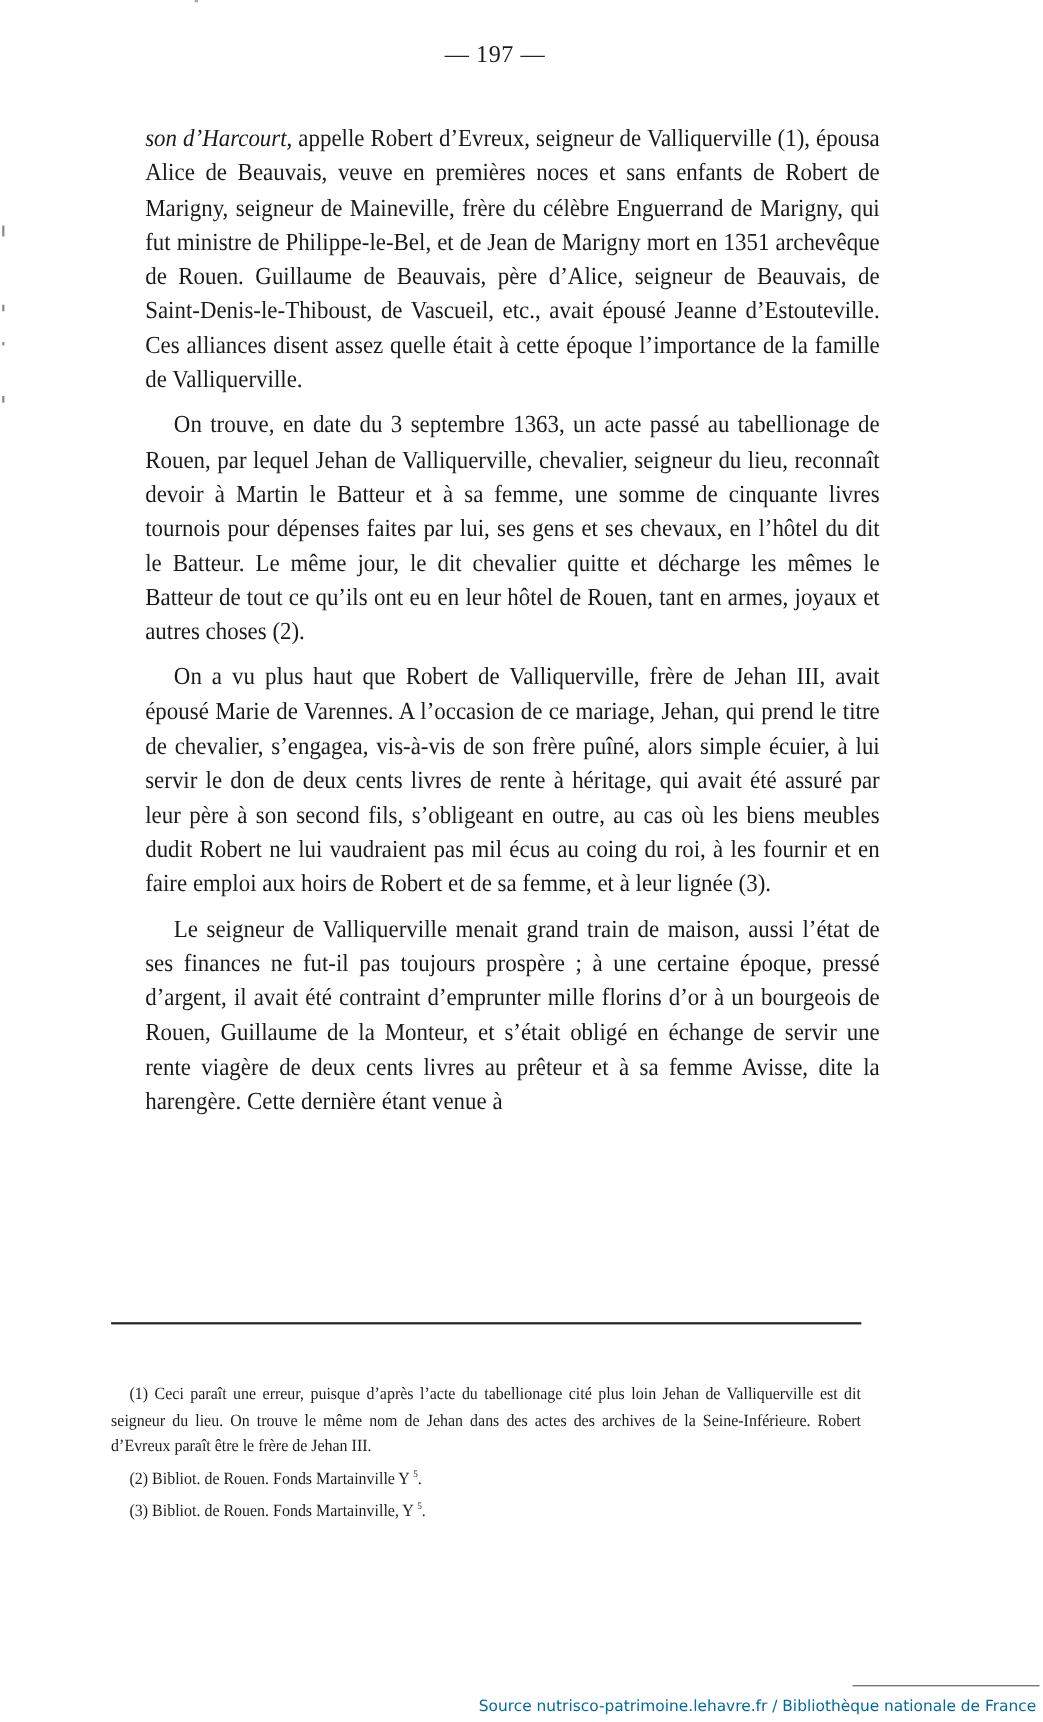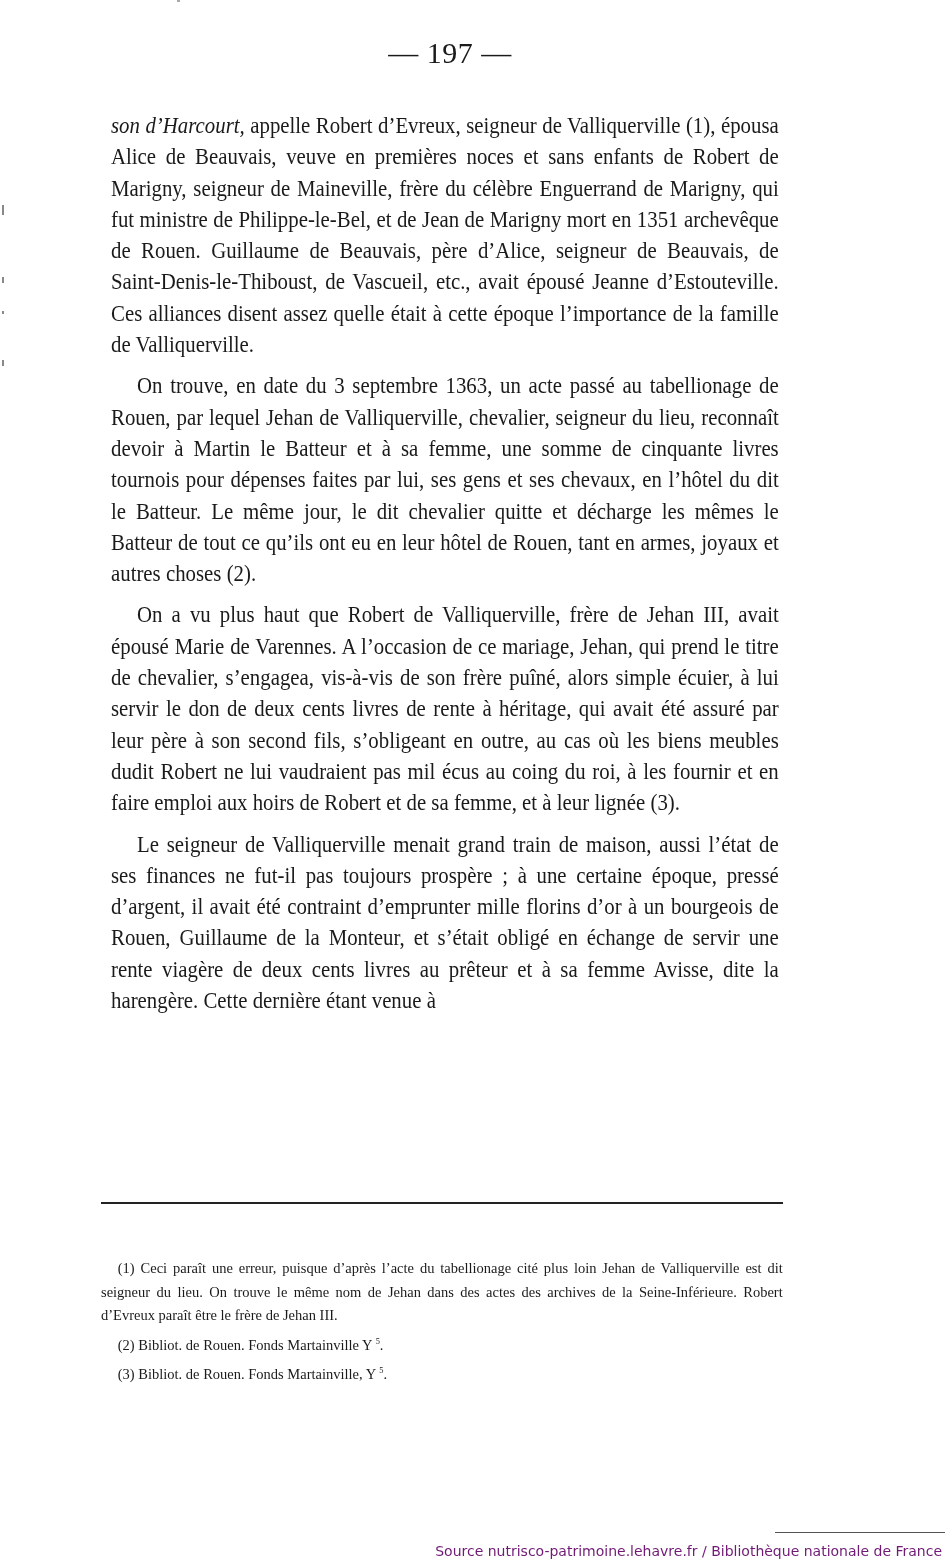--- a/index.html
+++ b/index.html
@@ -1,34 +1,34 @@
 <!DOCTYPE html>
 <html><head>
 <meta charset="utf-8">
 <style>
   html, body { margin: 0; padding: 0; background: #ffffff; }
   body { width: 948px; height: 1565px; position: relative; overflow: hidden;
          font-family: "Liberation Serif", "DejaVu Serif", serif; color: #1a1a1a; }
   .page-number { position: absolute; top: 36px; left: 0; width: 900px; text-align: center;
-                 font-size: 30px; letter-spacing: 0.5px; }
-  .body-text { position: absolute; left: 111px; top: 110px; width: 668px; }
+                 font-size: 22px; letter-spacing: 0.5px; }
+  .body-text { position: absolute; left: 132px; top: 110px; width: 668px; }
   .para { font-size: 22.4px; line-height: 31.3px; text-align: justify; margin: 0 0 10px 0;
           transform: scaleX(0.93); transform-origin: left top; width: 718px; }
   .para .indent { display: inline-block; width: 28px; }
   .para .it { font-style: italic; }
   .rule { position: absolute; left: 101px; top: 1202px; width: 682px; height: 0;
           border-top: 2px solid #222; }
   .footnotes { position: absolute; left: 101px; top: 1256px; width: 682px; }
   .fn { font-size: 15.6px; line-height: 23.5px; text-align: justify; margin: 0 0 4px 0;
         transform: scaleX(0.93); transform-origin: left top; width: 733px; }
   .fn.short { margin-top: 6px; }
   .fn .indent { display: inline-block; width: 18px; }
   sup { font-size: 9px; vertical-align: super; line-height: 0; }
   .source { position: absolute; right: 6px; bottom: 6px; font-family: "DejaVu Sans", sans-serif;
-            font-size: 14px; color: #701a75; }
+            font-size: 14px; color: #0369a1; }
   .margin-mark { position: absolute; left: 2px; width: 2px; background: #888; }
   .top-mark { position: absolute; left: 177px; top: 0; width: 3px; height: 2px; background: #aaa; }
   .bottom-line { position: absolute; top: 1532px; left: 775px; width: 170px; border-top: 1px solid #555; }
 </style>
 </head>
 <body>
 
 <div class="top-mark"></div>
 <div class="margin-mark" style="top:205px;height:10px;"></div>
 <div class="margin-mark" style="top:277px;height:6px;"></div>

